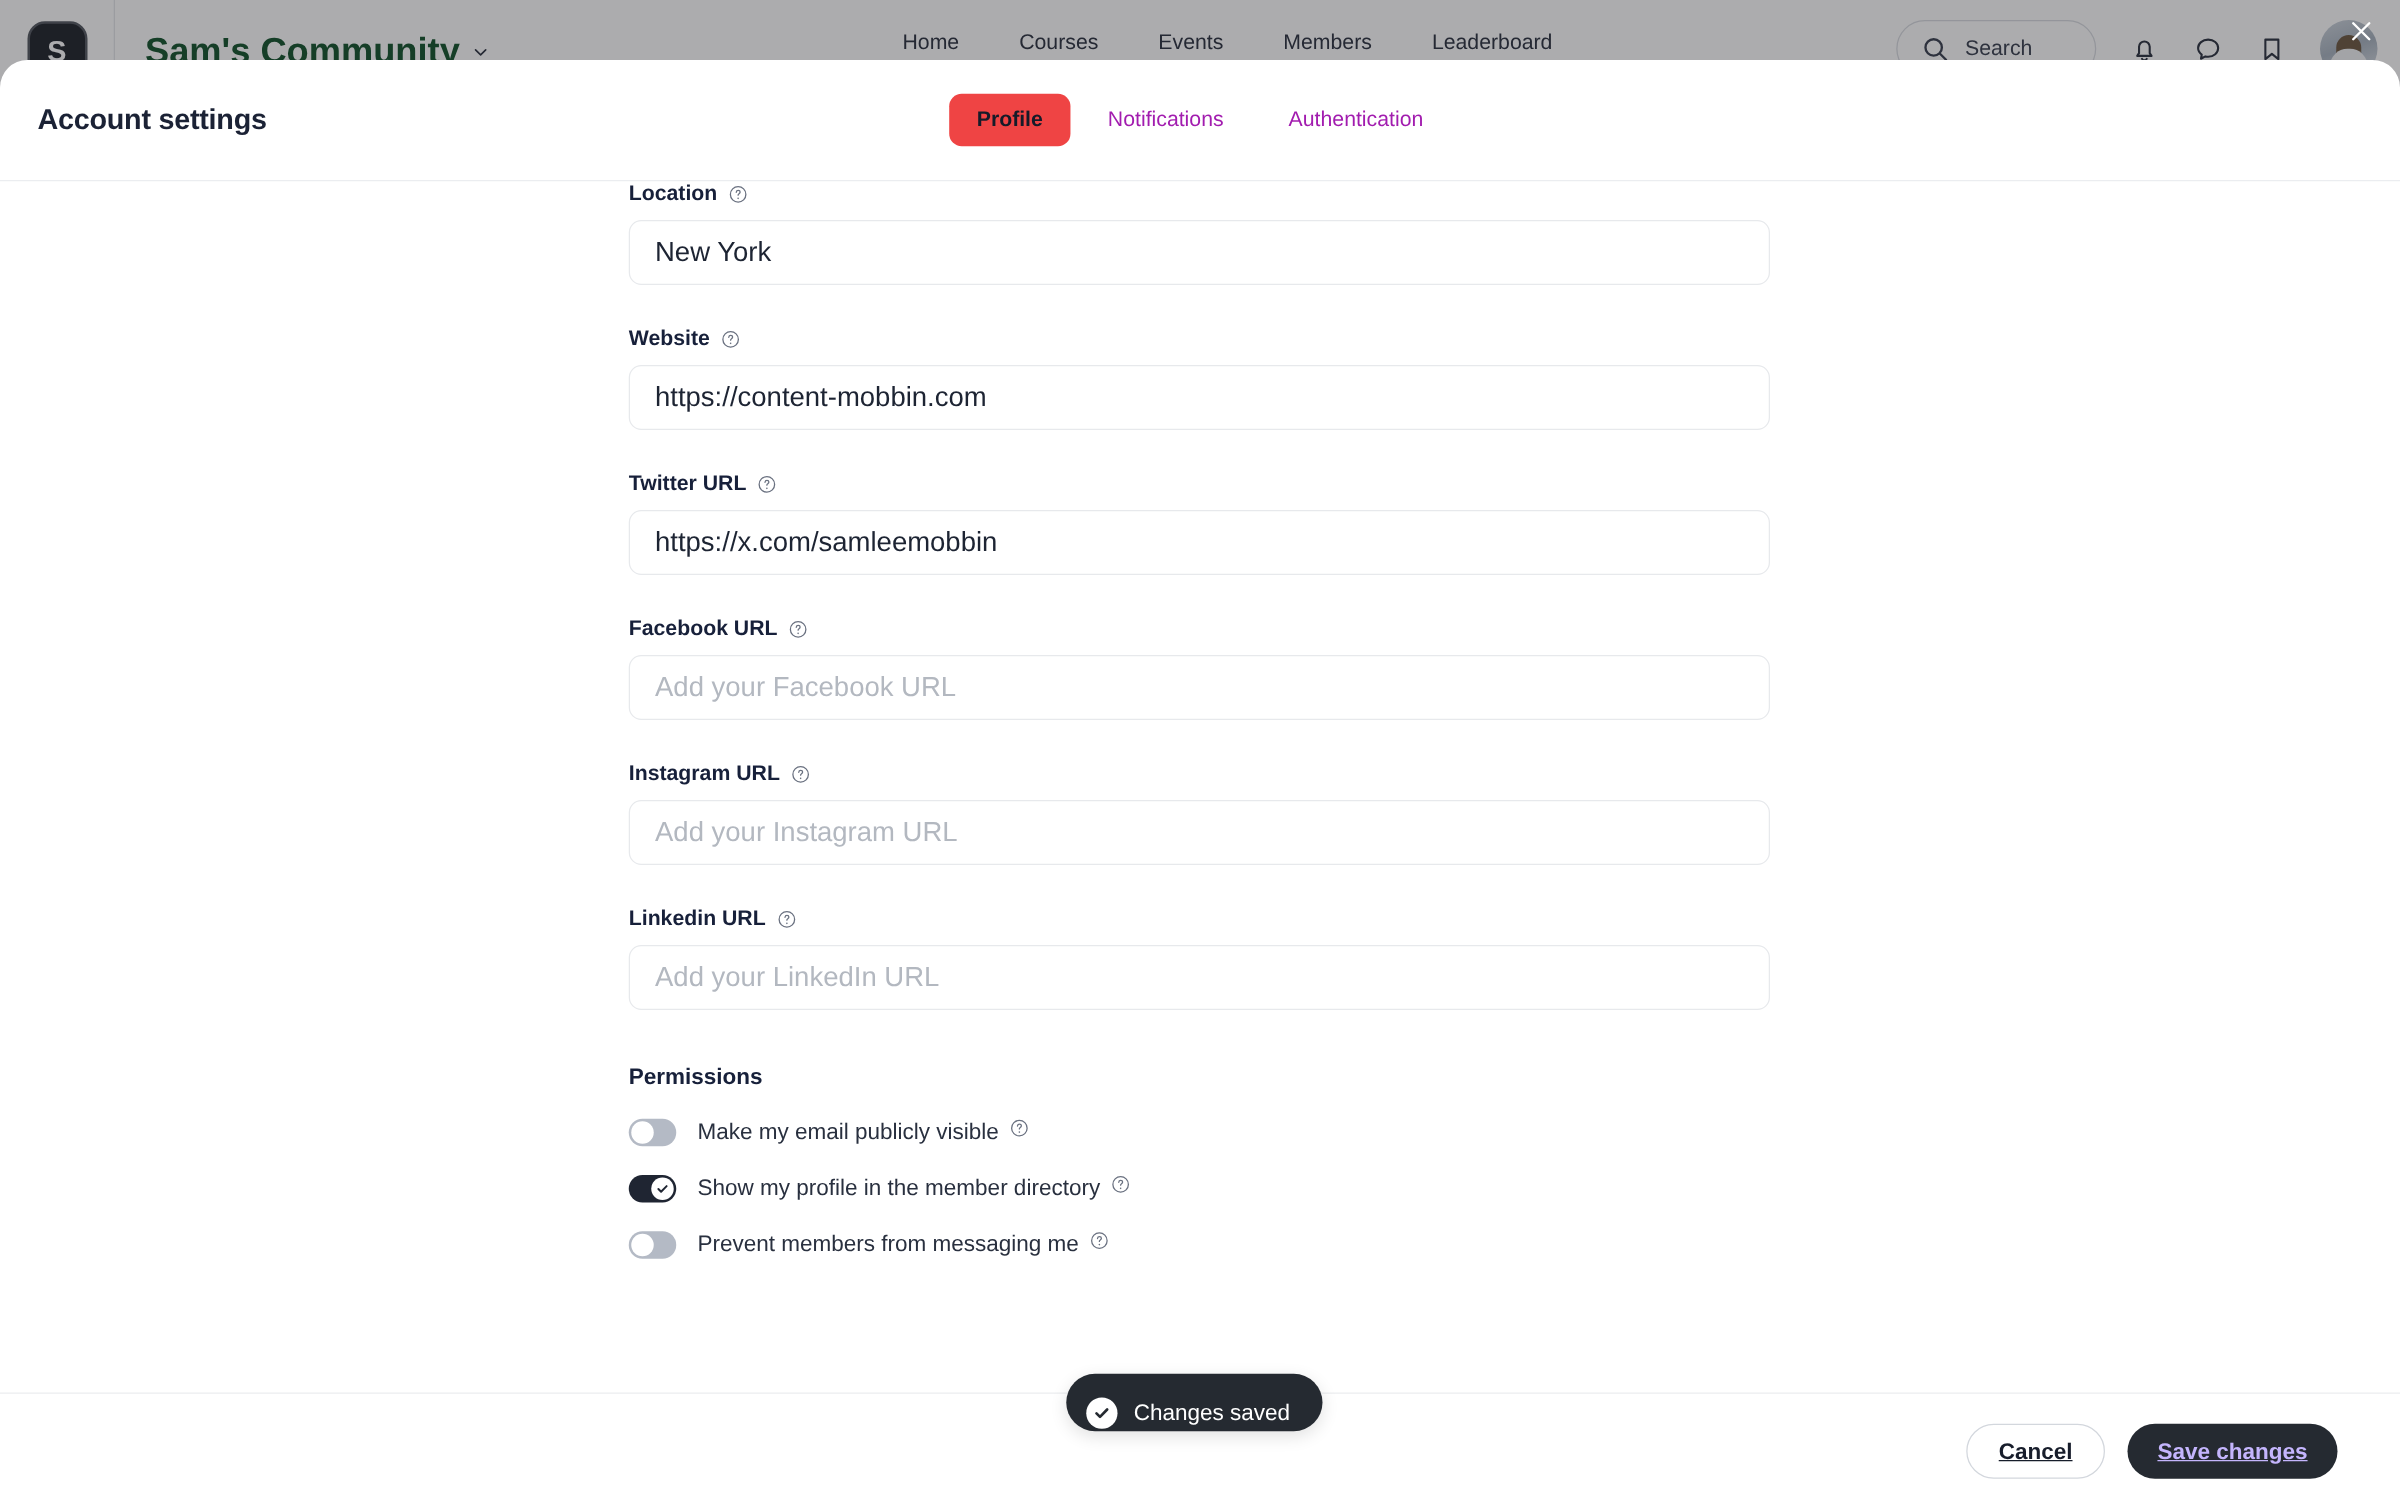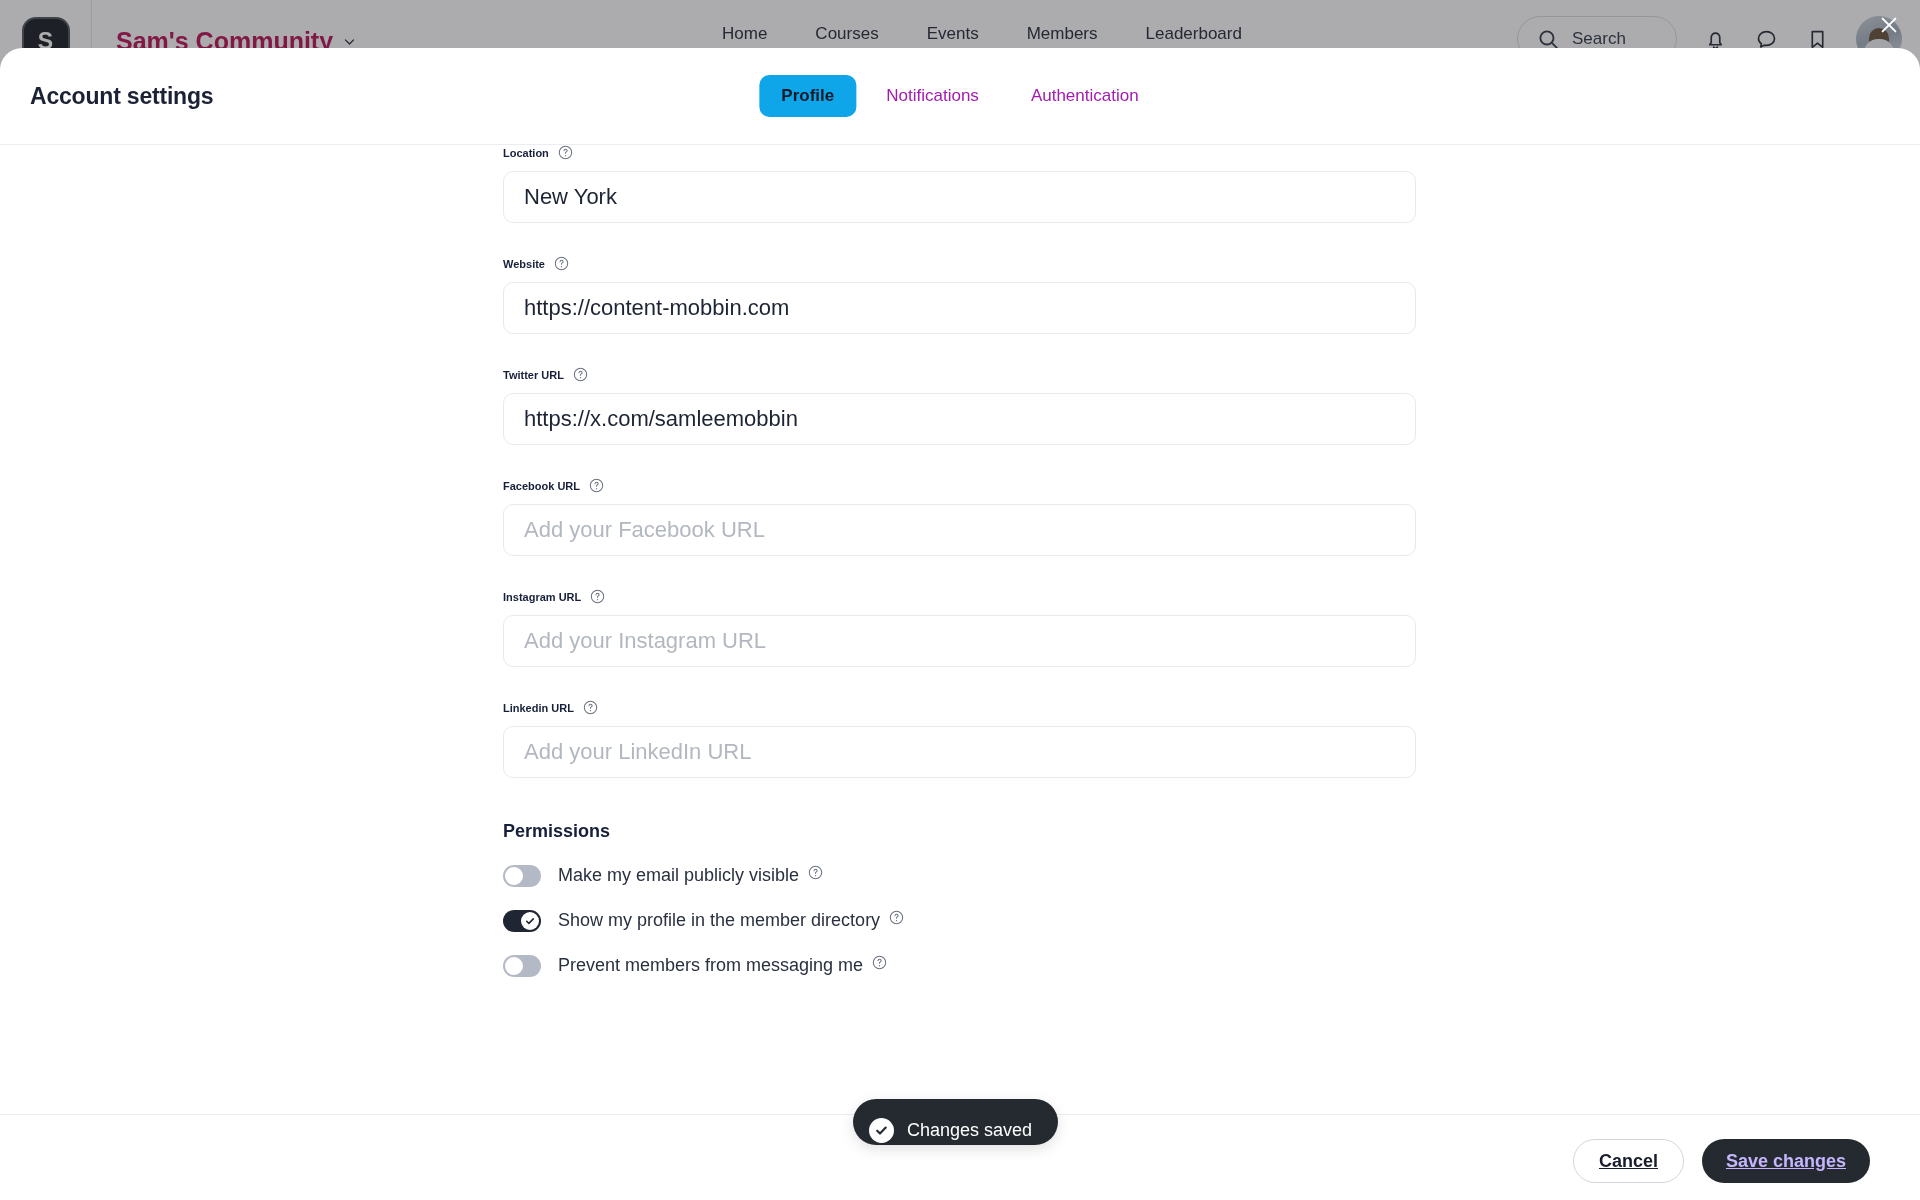--- a/index.html
+++ b/index.html
@@ -30,21 +30,21 @@
     background: #20242b;
     color: #ffffff;
     display: flex; align-items: center; justify-content: center;
     font-size: 23px; font-weight: bold;
     border: 2px solid #555a61;
   }
   .tb-brand {
     display: flex; align-items: center; gap: 10px;
     margin-left: 24px;
   }
-  .tb-brand-name { font-size: 25px; font-weight: bold; color: #be185d; }
+  .tb-brand-name { font-size: 29px; font-weight: bold; color: #14532d; }
   .chev { width: 13px; height: 13px; }
   .tb-nav {
     position: absolute; left: 722px; top: 24px;
     display: flex; gap: 48px;
   }
   .tb-nav a { font-size: 17px; color: #2c3240; text-decoration: none; }
   .tb-right {
     position: absolute; right: 18px; top: 16px;
     display: flex; align-items: center; gap: 26px; justify-content: flex-end;
   }
@@ -102,33 +102,33 @@
   }
   .tabs {
     position: absolute; left: 50%; transform: translateX(-50%);
     display: flex; align-items: center; gap: 8px;
   }
   .tab {
     font-size: 17px; color: #a21caf;
     padding: 11px 22px; border-radius: 10px;
     cursor: pointer; white-space: nowrap;
   }
-  .tab.active { background: #0ea5e9; color: #151b29; font-weight: bold; }
+  .tab.active { background: #ef4444; color: #151b29; font-weight: bold; }
 
   
   .modal-body {
     flex: 1 1 auto; position: relative; overflow: hidden;
   }
   .form-col {
     position: absolute; left: 503px; top: 0; width: 913px;
   }
   .field { margin-bottom: 0; }
   .field-label {
     display: flex; align-items: center; gap: 9px;
-    font-size: 11px; font-weight: bold; color: #17203a;
+    font-size: 17px; font-weight: bold; color: #17203a;
     margin-bottom: 11px;
   }
   .help-icon { width: 15px; height: 15px; display: block; }
   .input {
     width: 913px; height: 52px;
     border: 1px solid #e7e9ec; border-radius: 10px;
     background: #ffffff;
     padding: 0 20px;
     font-size: 22px; font-family: "Liberation Sans", sans-serif;
     color: #1d2433;

